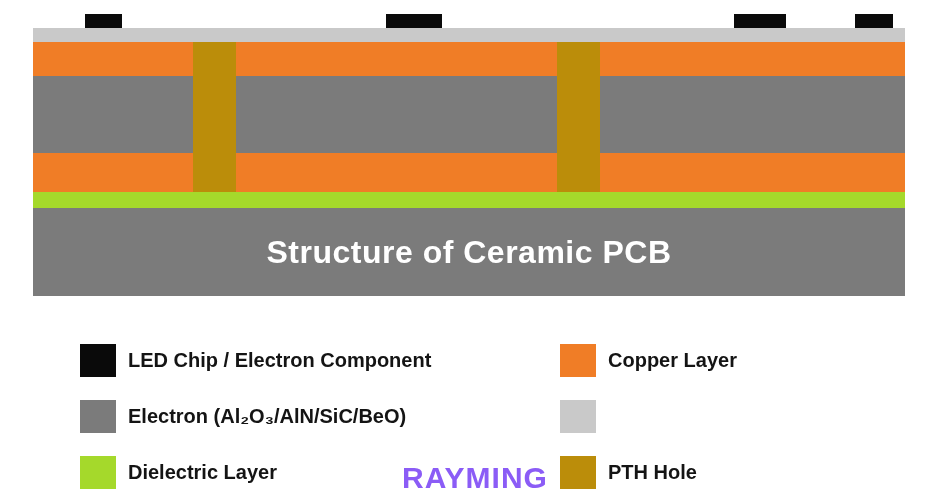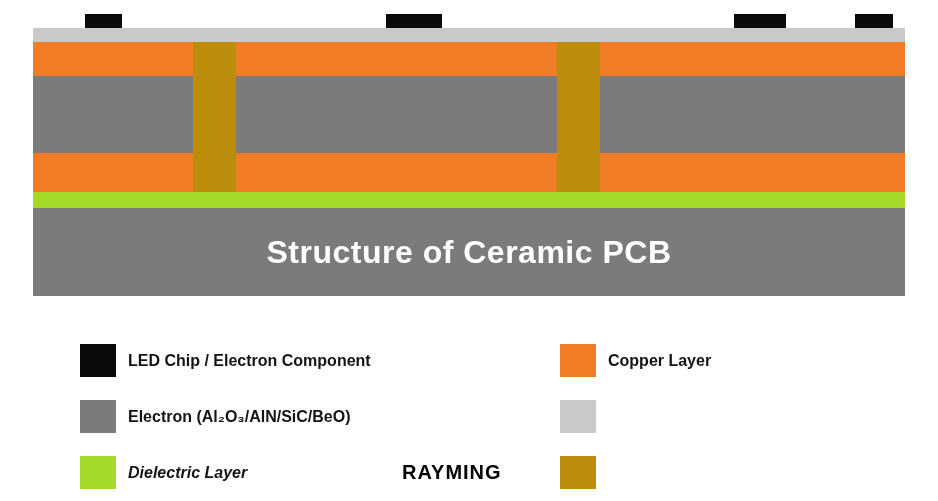--- a/index.html
+++ b/index.html
@@ -37,39 +37,39 @@
     color: #ffffff;
     font-size: 32px;
     font-weight: 700;
     letter-spacing: 0.5px;
   }
 
   
   .legend-item { position: absolute; display: flex; align-items: center; gap: 12px; }
   .swatch { width: 36px; height: 33px; display: inline-block; flex: 0 0 auto; }
   .legend-label {
-    font-size: 16px;
+    font-size: 20px;
     font-weight: 700;
     color: #141414;
     white-space: nowrap;
   }
   .l1 { left: 80px;  top: 344px; }
   .l2 { left: 80px;  top: 400px; }
-  .l3 { left: 80px;  top: 456px; font-style: italic; }
+  .l3 { left: 80px;  top: 456px; }
   .r1 { left: 560px; top: 344px; }
   .r2 { left: 560px; top: 400px; }
   .r3 { left: 560px; top: 456px; }
 
   .watermark {
     position: absolute;
     left: 402px;
     top: 461px;
-    font-size: 20px;
+    font-size: 30px;
     font-weight: 700;
-    color: #000000;
+    color: #8b5cf6;
     letter-spacing: 1px;
   }
 </style>
 </head>
 <body>
 
 <div class="canvas">
 
   <div class="diagram">
     <div class="chip chip1" style="background-color: rgb(10, 10, 10);"></div>
@@ -107,18 +107,19 @@
 
     <div class="legend-item r1">
       <span class="swatch" style="background-color: rgb(240, 125, 38);"></span>
       <span class="legend-label">Copper Layer</span>
     </div>
     <div class="legend-item r2">
       <span class="swatch" style="background-color: rgb(201, 201, 201);"></span>
     </div>
     <div class="legend-item r3">
       <span class="swatch" style="background-color: rgb(187, 141, 10);"></span>
+      <span class="legend-label">PTH Hole</span>
     </div>
   </div>
 
   <div class="watermark">RAYMING</div>
 
 </div>
 
 </body></html>

